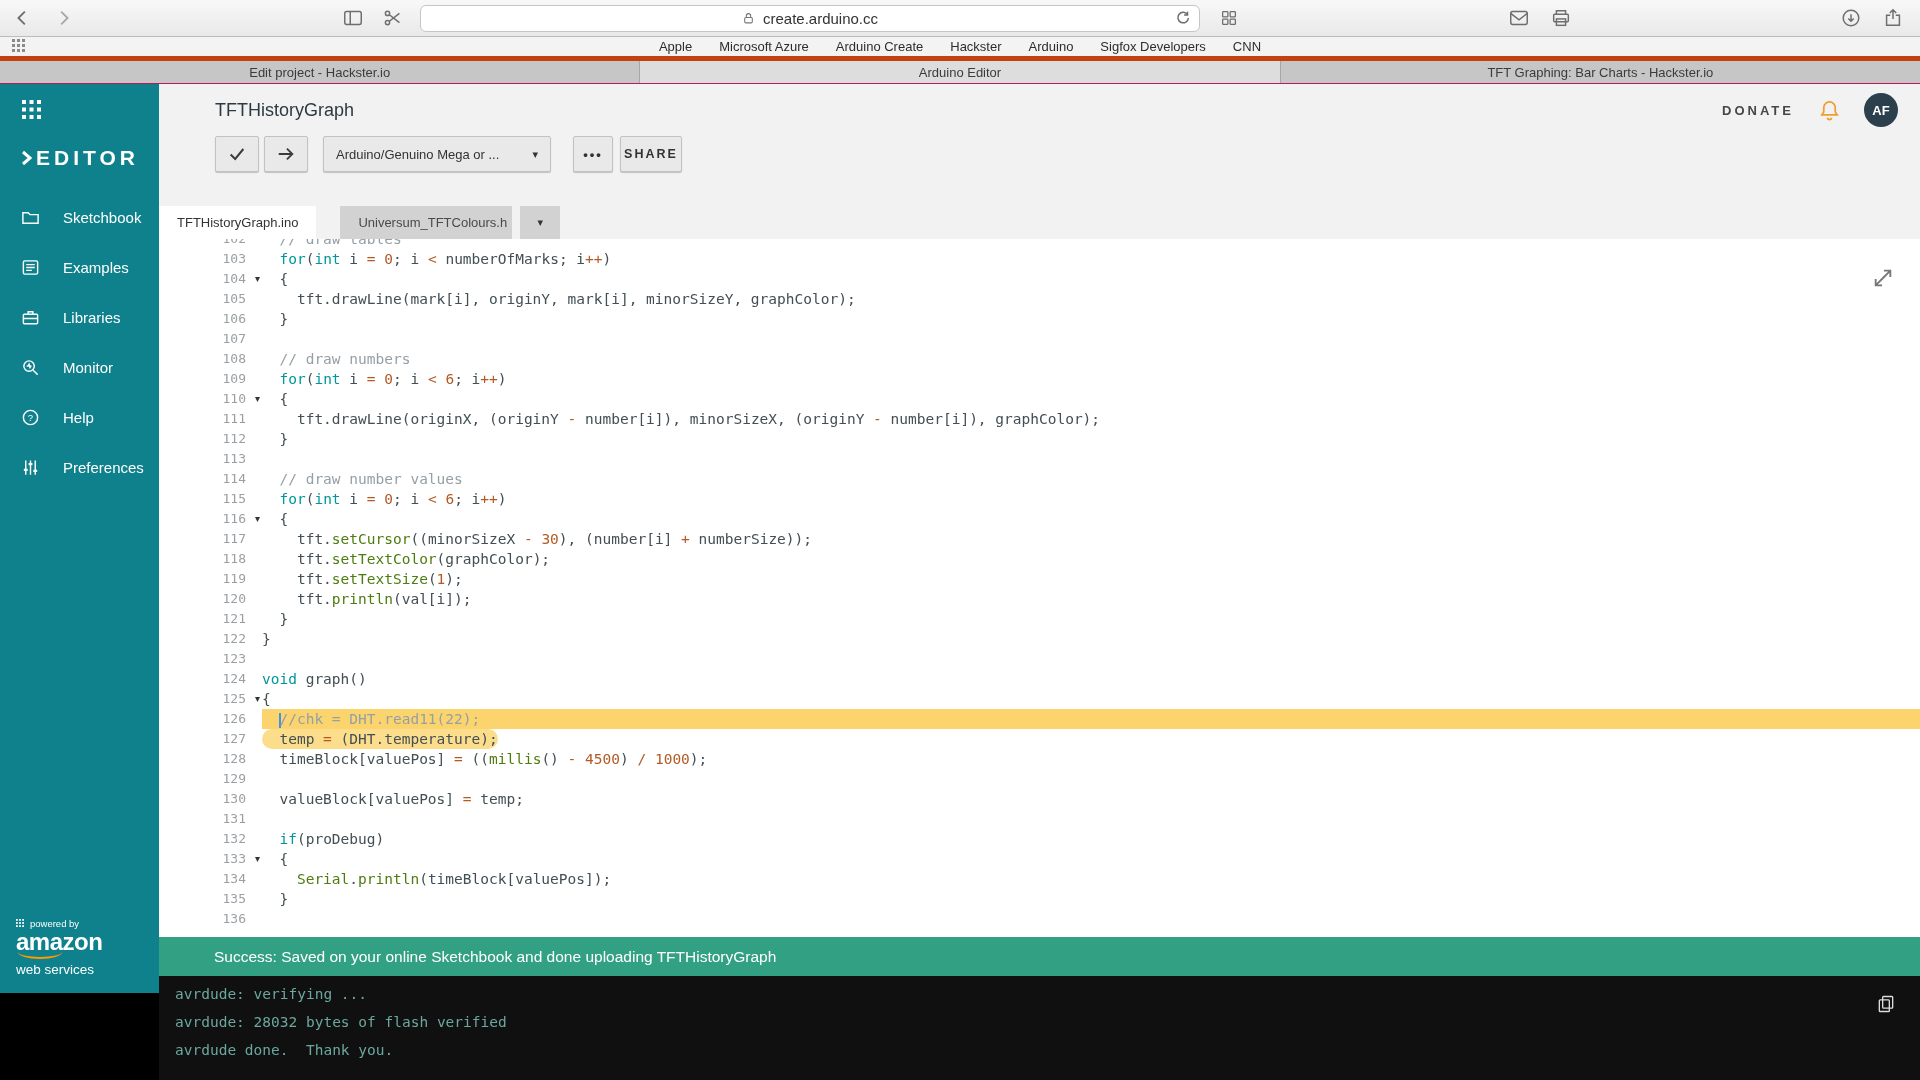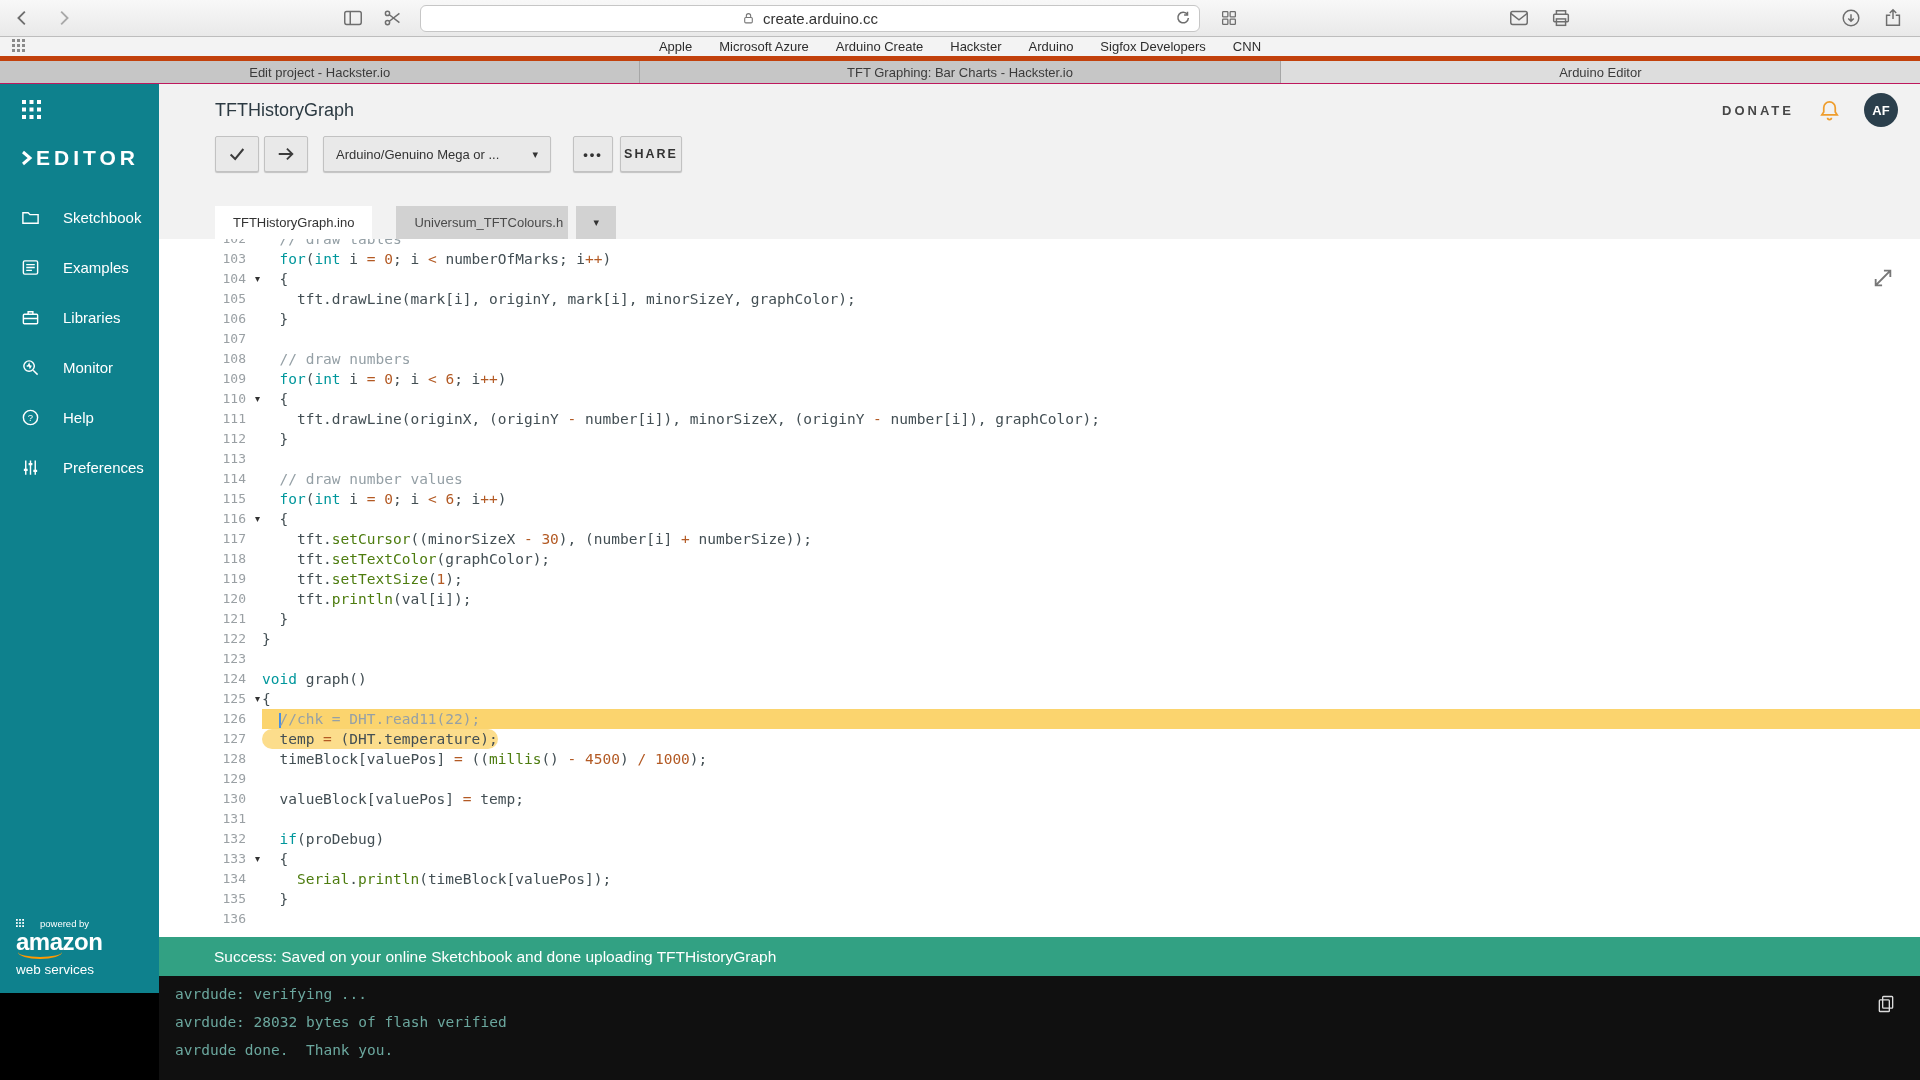--- a/index.html
+++ b/index.html
@@ -38,21 +38,21 @@
 
   
   .apps-grid { margin:16px 0 0 22px; width:20px; height:20px; }
   .logo { margin:26px 0 0 18px; display:flex; align-items:center; color:#fff; }
   .logo-text { font-size:21px; font-weight:bold; letter-spacing:4px; }
   .menu { margin-top:22px; }
   .menu-item { height:50px; display:flex; align-items:center; padding-left:20px;
     gap:23px; font-size:15px; cursor:default; }
   .menu-item .mi-ic { width:20px; height:20px; display:flex; align-items:center; justify-content:center; }
   .aws { position:absolute; left:16px; bottom:16px; color:#fff; }
-  .aws-pby { display:flex; align-items:center; gap:16px; font-size:9.5px; }
+  .aws-pby { display:flex; align-items:center; gap:6px; font-size:9.5px; }
   .aws-amazon { font-size:24px; font-weight:bold; line-height:1.05; letter-spacing:-0.5px; }
   .aws-smile { width:44px; height:7px; border-bottom:2.5px solid #ff9900;
     border-radius:0 0 50% 50% / 0 0 100% 100%; margin:-2px 0 0 2px; }
   .aws-ws { font-size:13.5px; margin-top:3px; }
 
   
   .app-header { height:52px; background:#f2f2f2; display:flex; align-items:center;
     padding:0 22px 0 56px; }
   .page-title { font-size:18px; color:#2c3a42; }
   .header-right { margin-left:auto; display:flex; align-items:center; gap:22px; }
@@ -67,21 +67,21 @@
     justify-content:center; color:#333; }
   .btn-icon { width:44px; }
   .board-select { width:228px; margin-left:15px; padding:0 12px;
     justify-content:space-between; font-size:13px; color:#333; }
   .board-caret { font-size:11px; color:#333; }
   .btn-dots { width:40px; margin-left:22px; letter-spacing:2px; font-weight:bold; font-size:13px; }
   .btn-share { width:62px; margin-left:7px; font-size:12.5px; letter-spacing:2px; font-weight:600; }
 
   
   .editor-tabs { height:33px; background:#f2f2f2; display:flex; align-items:stretch;
-    padding-left:56px; }
+    }
   .etab { display:flex; align-items:center; padding:0 18px; font-size:13px; white-space:nowrap; }
   .etab.active { background:#fff; color:#333; }
   .etab.inactive { background:#d2d2d2; color:#4a4a4a; margin-left:24px; max-width:172px; overflow:hidden; }
   .etab-caret { width:40px; background:#d2d2d2; margin-left:8px; display:flex;
     align-items:center; justify-content:center; font-size:11px; color:#333; }
 
   
   .code-area { height:698px; background:#fff; overflow:hidden; position:relative;
     font-family:"DejaVu Sans Mono", monospace; }
   .code-lines { margin-top:-10px; }
@@ -213,22 +213,22 @@
     <span>Arduino Create</span>
     <span>Hackster</span>
     <span>Arduino</span>
     <span>Sigfox Developers</span>
     <span>CNN</span>
   </div>
 </div>
 
 <div class="tab-bar">
   <div class="btab">Edit project - Hackster.io</div>
+  <div class="btab active">Arduino Editor</div>
   <div class="btab">TFT Graphing: Bar Charts - Hackster.io</div>
-  <div class="btab active">Arduino Editor</div>
 </div>
 
 <div class="app">
 
   <div class="sidebar">
     <div class="apps-grid">
       <svg width="19" height="19" viewBox="0 0 19 19" fill="#ffffff">
           <rect x="0" y="0" width="4" height="4"></rect>
           <rect x="7.5" y="0" width="4" height="4"></rect>
           <rect x="15" y="0" width="4" height="4"></rect>

